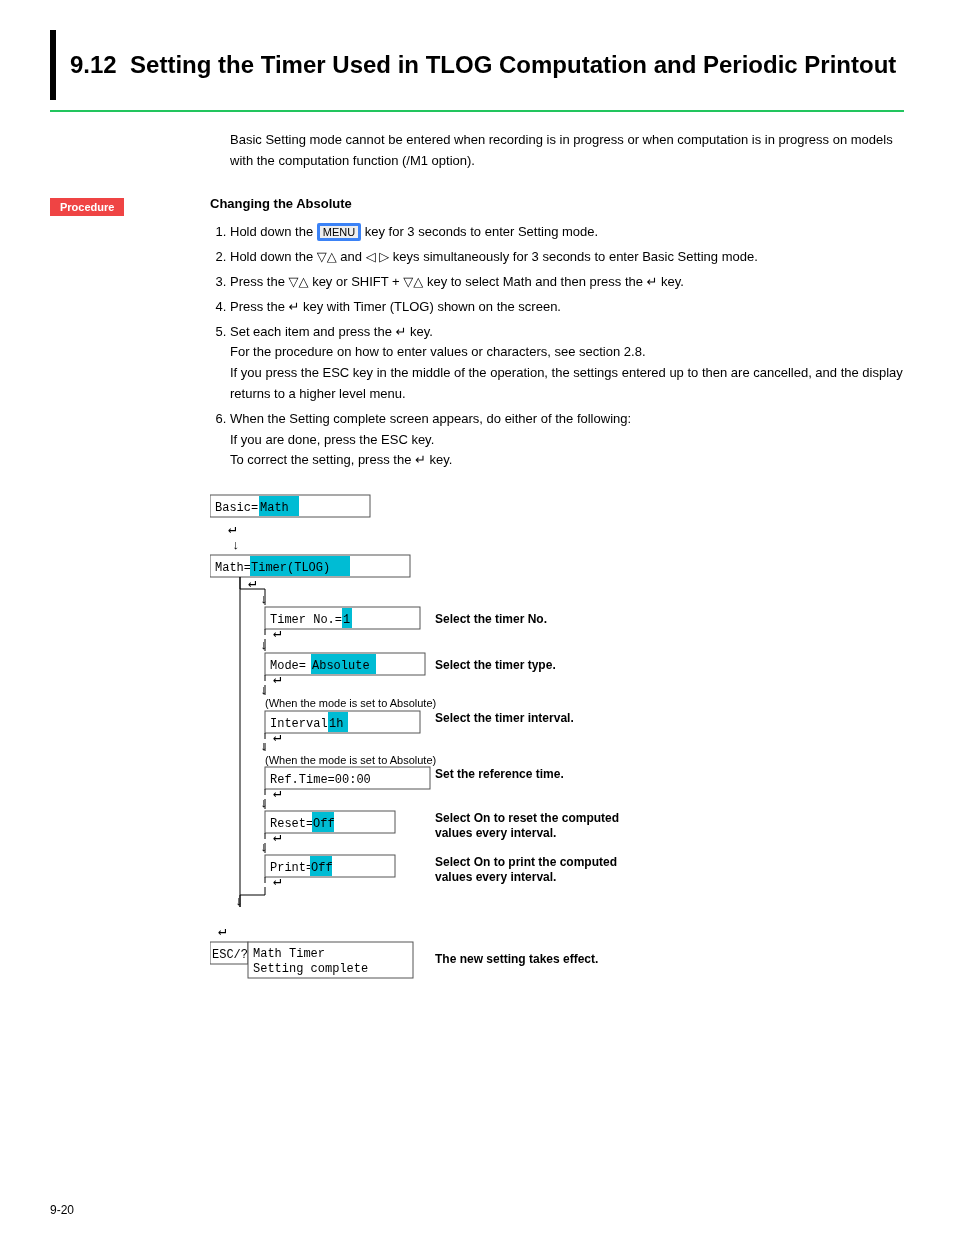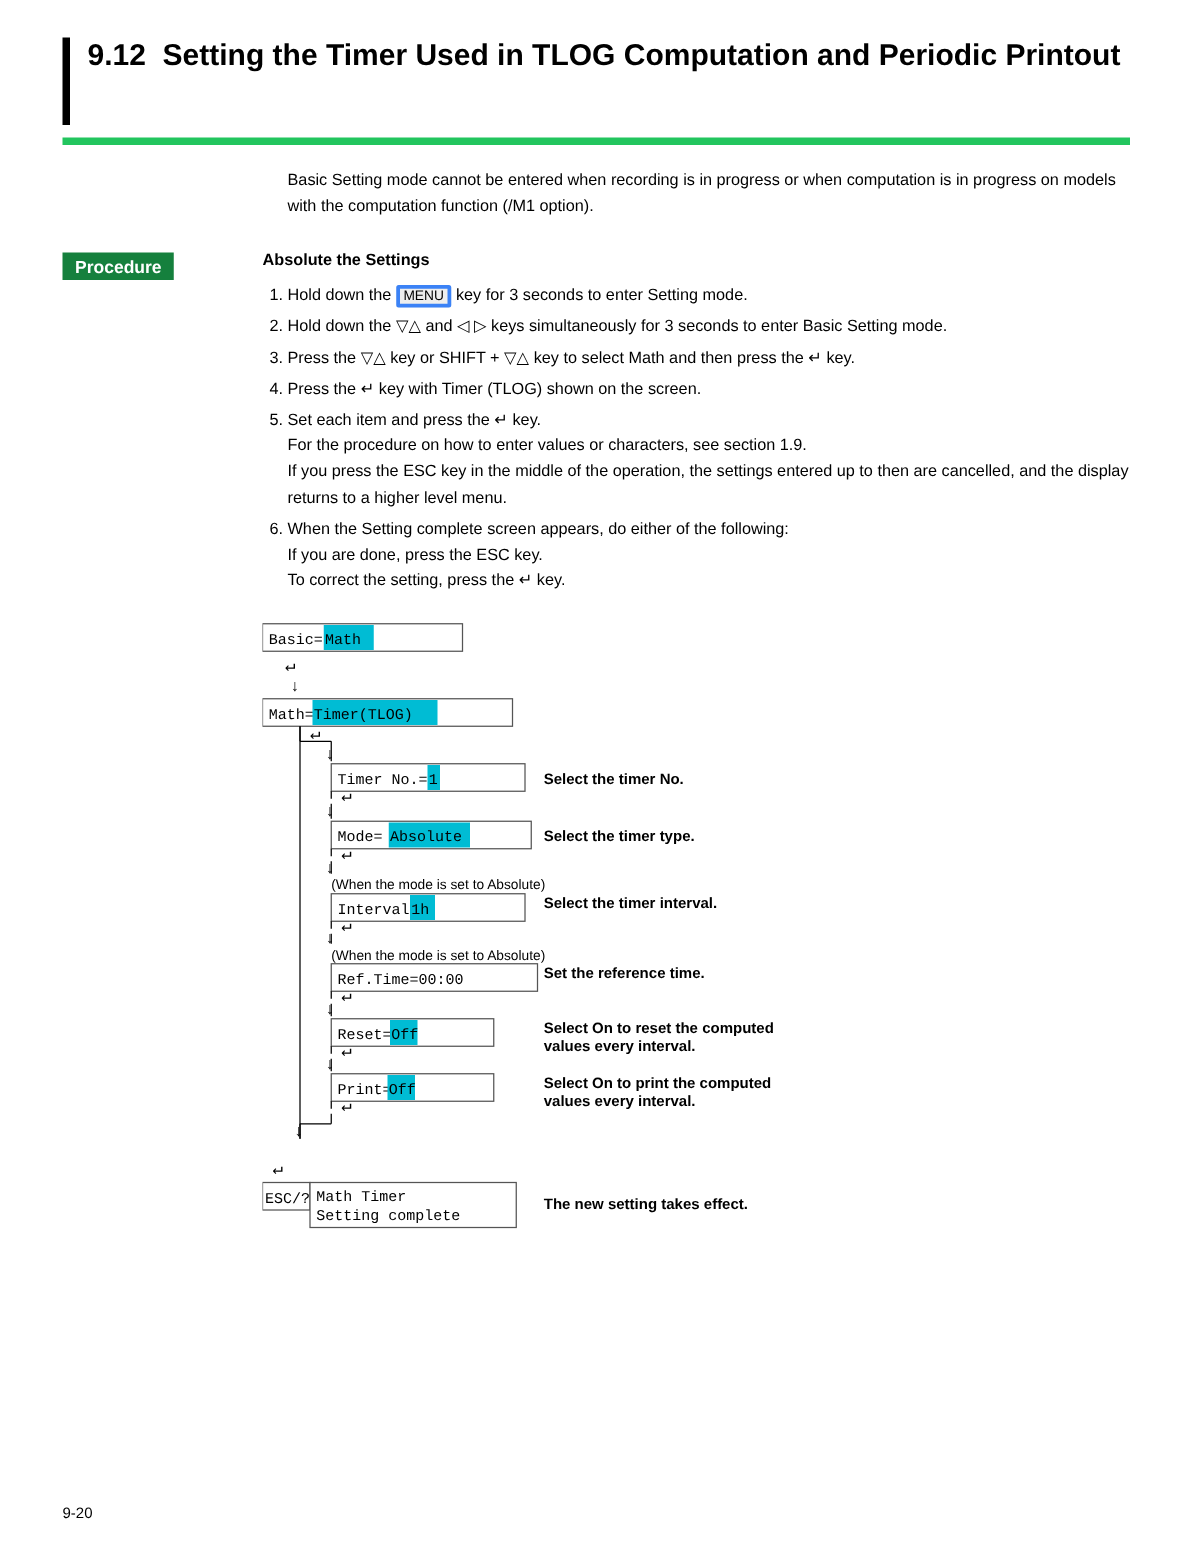--- a/index.html
+++ b/index.html
@@ -12,22 +12,22 @@
       min-height: 1235px;
     }
     .page {
       width: 954px;
       min-height: 1235px;
       padding: 30px 50px 30px 50px;
       position: relative;
     }
     .title-section {
       display: flex;
-      align-items: flex-start;
-      border-bottom: 6px solid #22c55e;
+      align-items: center;
+      border-bottom: 2px solid #22c55e;
       padding-bottom: 10px;
       margin-bottom: 18px;
     }
     .title-bar {
       width: 6px;
       background: #000;
       min-height: 70px;
       margin-right: 14px;
       flex-shrink: 0;
     }
@@ -44,24 +44,24 @@
     }
     .content-area {
       display: flex;
       gap: 0;
     }
     .procedure-label-col {
       width: 160px;
       flex-shrink: 0;
     }
     .procedure-badge {
-      background: #15803d;
+      background: #ef4444;
       color: #fff;
       font-weight: bold;
-      font-size: 14px;
+      font-size: 11px;
       padding: 3px 10px;
       display: inline-block;
       margin-top: 4px;
     }
     .procedure-content {
       flex: 1;
       font-size: 13px;
       line-height: 1.6;
     }
     .section-heading {
@@ -118,38 +118,38 @@
 
   <div class="intro-section">
     <p>Basic Setting mode cannot be entered when recording is in progress or when computation is in progress on models with the computation function (/M1 option).</p>
   </div>
 
   <div class="content-area">
     <div class="procedure-label-col">
       <div class="procedure-badge">Procedure</div>
     </div>
     <div class="procedure-content">
-      <div class="section-heading">Absolute the Settings</div>
+      <div class="section-heading">Changing the Absolute</div>
       <div class="steps">
         <ol>
           <li>
             Hold down the <span class="menu-key">MENU</span> key for 3 seconds to enter Setting mode.
           </li>
           <li>
             Hold down the ▽△ and ◁ ▷ keys simultaneously for 3 seconds to enter Basic Setting mode.
           </li>
           <li>
             Press the ▽△ key or <b>SHIFT</b> + ▽△ key to select <b>Math</b> and then press the ↵ key.
           </li>
           <li>
             Press the ↵ key with <b>Timer (TLOG)</b> shown on the screen.
           </li>
           <li>
             Set each item and press the ↵ key.<br>
-            <span class="sub-line">For the procedure on how to enter values or characters, see section 1.9.</span>
+            <span class="sub-line">For the procedure on how to enter values or characters, see section 2.8.</span>
             <span class="sub-line">If you press the <b>ESC</b> key in the middle of the operation, the settings entered up to then are cancelled, and the display returns to a higher level menu.</span>
           </li>
           <li>
             When the <b>Setting complete</b> screen appears, do either of the following:<br>
             <span class="sub-line">If you are done, press the <b>ESC</b> key.</span>
             <span class="sub-line">To correct the setting, press the ↵ key.</span>
           </li>
         </ol>
       </div>
 

